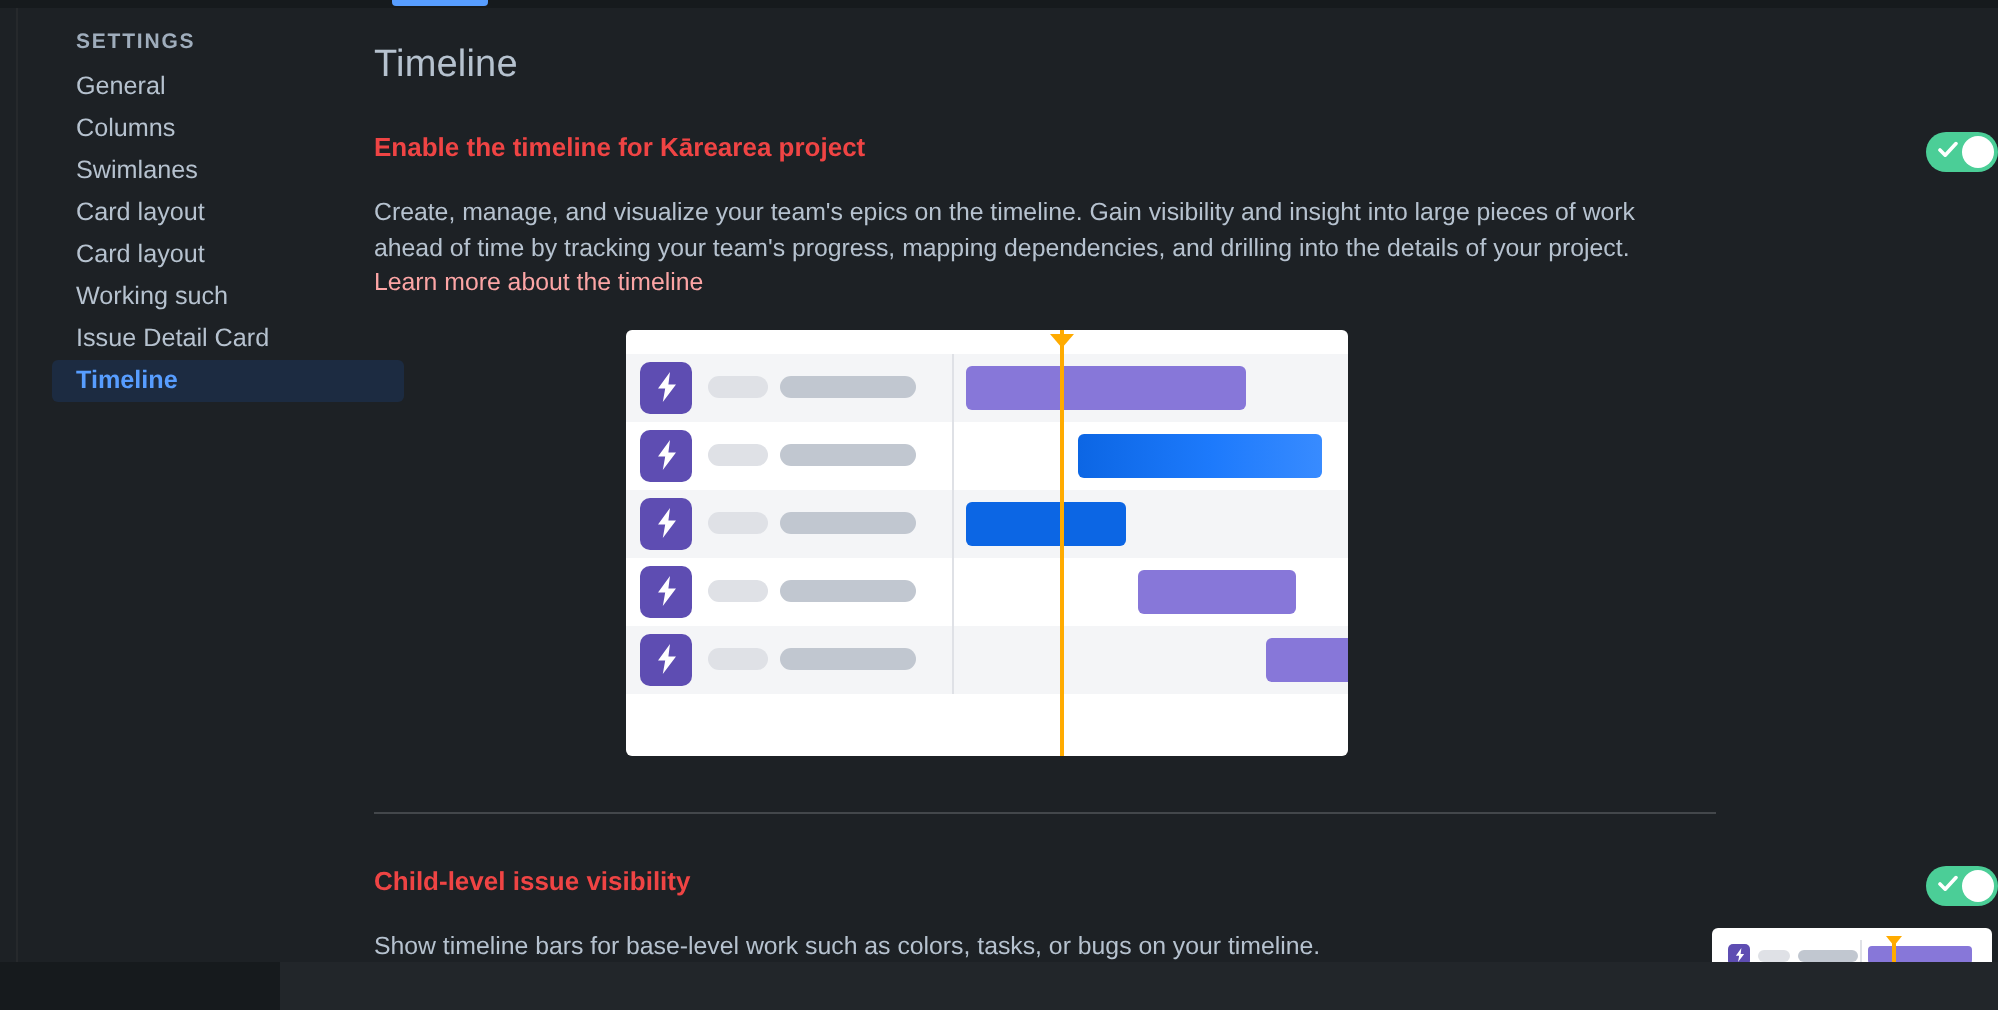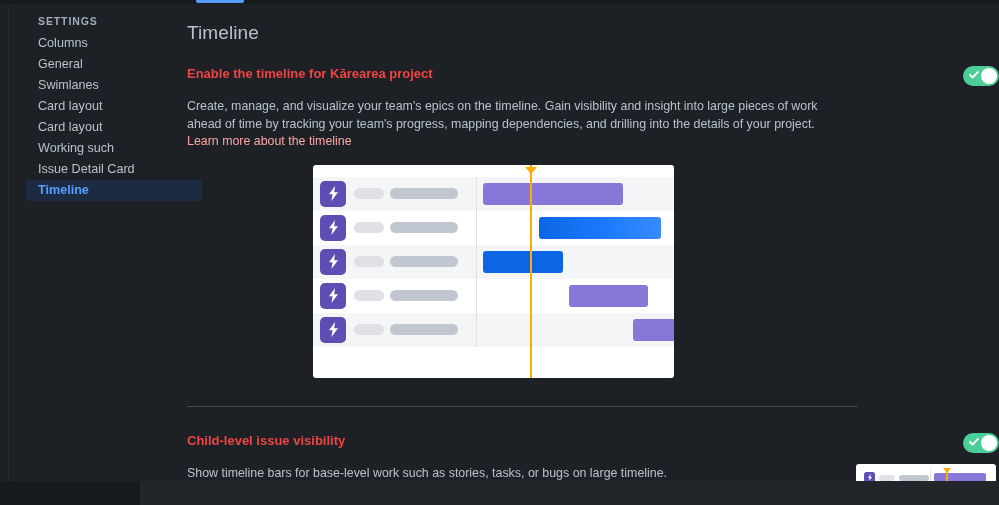--- a/index.html
+++ b/index.html
@@ -164,22 +164,22 @@
 <div class="app">
 
   <div class="top-strip"></div>
   <div class="tab-indicator"></div>
 
   <div class="left-rail"></div>
 
   <nav class="sidebar">
     <div class="sidebar-title">SETTINGS</div>
     <ul class="nav-list">
+      <li class="nav-item">General</li>
       <li class="nav-item">Columns</li>
-      <li class="nav-item">General</li>
       <li class="nav-item">Swimlanes</li>
       <li class="nav-item">Card layout</li>
       <li class="nav-item">Card layout</li>
       <li class="nav-item">Working such</li>
       <li class="nav-item">Issue Detail Card</li>
       <li class="nav-item selected">Timeline</li>
     </ul>
   </nav>
 
   <main class="main">
@@ -270,21 +270,21 @@
         <div class="section-heading">Child-level issue visibility</div>
         <div class="toggle">
           <svg class="check" viewBox="0 0 10 10">
             <path d="M1 5 L3.6 7.6 L9 1.8" stroke="#ffffff" stroke-width="1.8" fill="none" stroke-linecap="round" stroke-linejoin="round"></path>
           </svg>
           <div class="knob"></div>
         </div>
       </div>
 
       <div style="position:relative;">
-        <p class="section-desc" style="max-width:500px;">Show timeline bars for base-level work such as stories, tasks, or bugs on large timeline.</p>
+        <p class="section-desc" style="max-width:500px;">Show timeline bars for base-level work such as colors, tasks, or bugs on your timeline.</p>
 
         <div class="illus-small" style="top:-1px; right:3px;">
           <div class="rows">
             <div class="srow" style="margin-left:8px;">
               <div class="s-icon" style="background:#5e4db2;">
                 <svg width="6" height="7" viewBox="0 0 13 15">
                     <path d="M8 0 L2 8.2 L5.6 8.2 L4.4 15 L11 6.3 L7.2 6.3 Z" fill="#ffffff"></path>
                   </svg>
               </div>
               <div class="s-ph-sm"></div>

